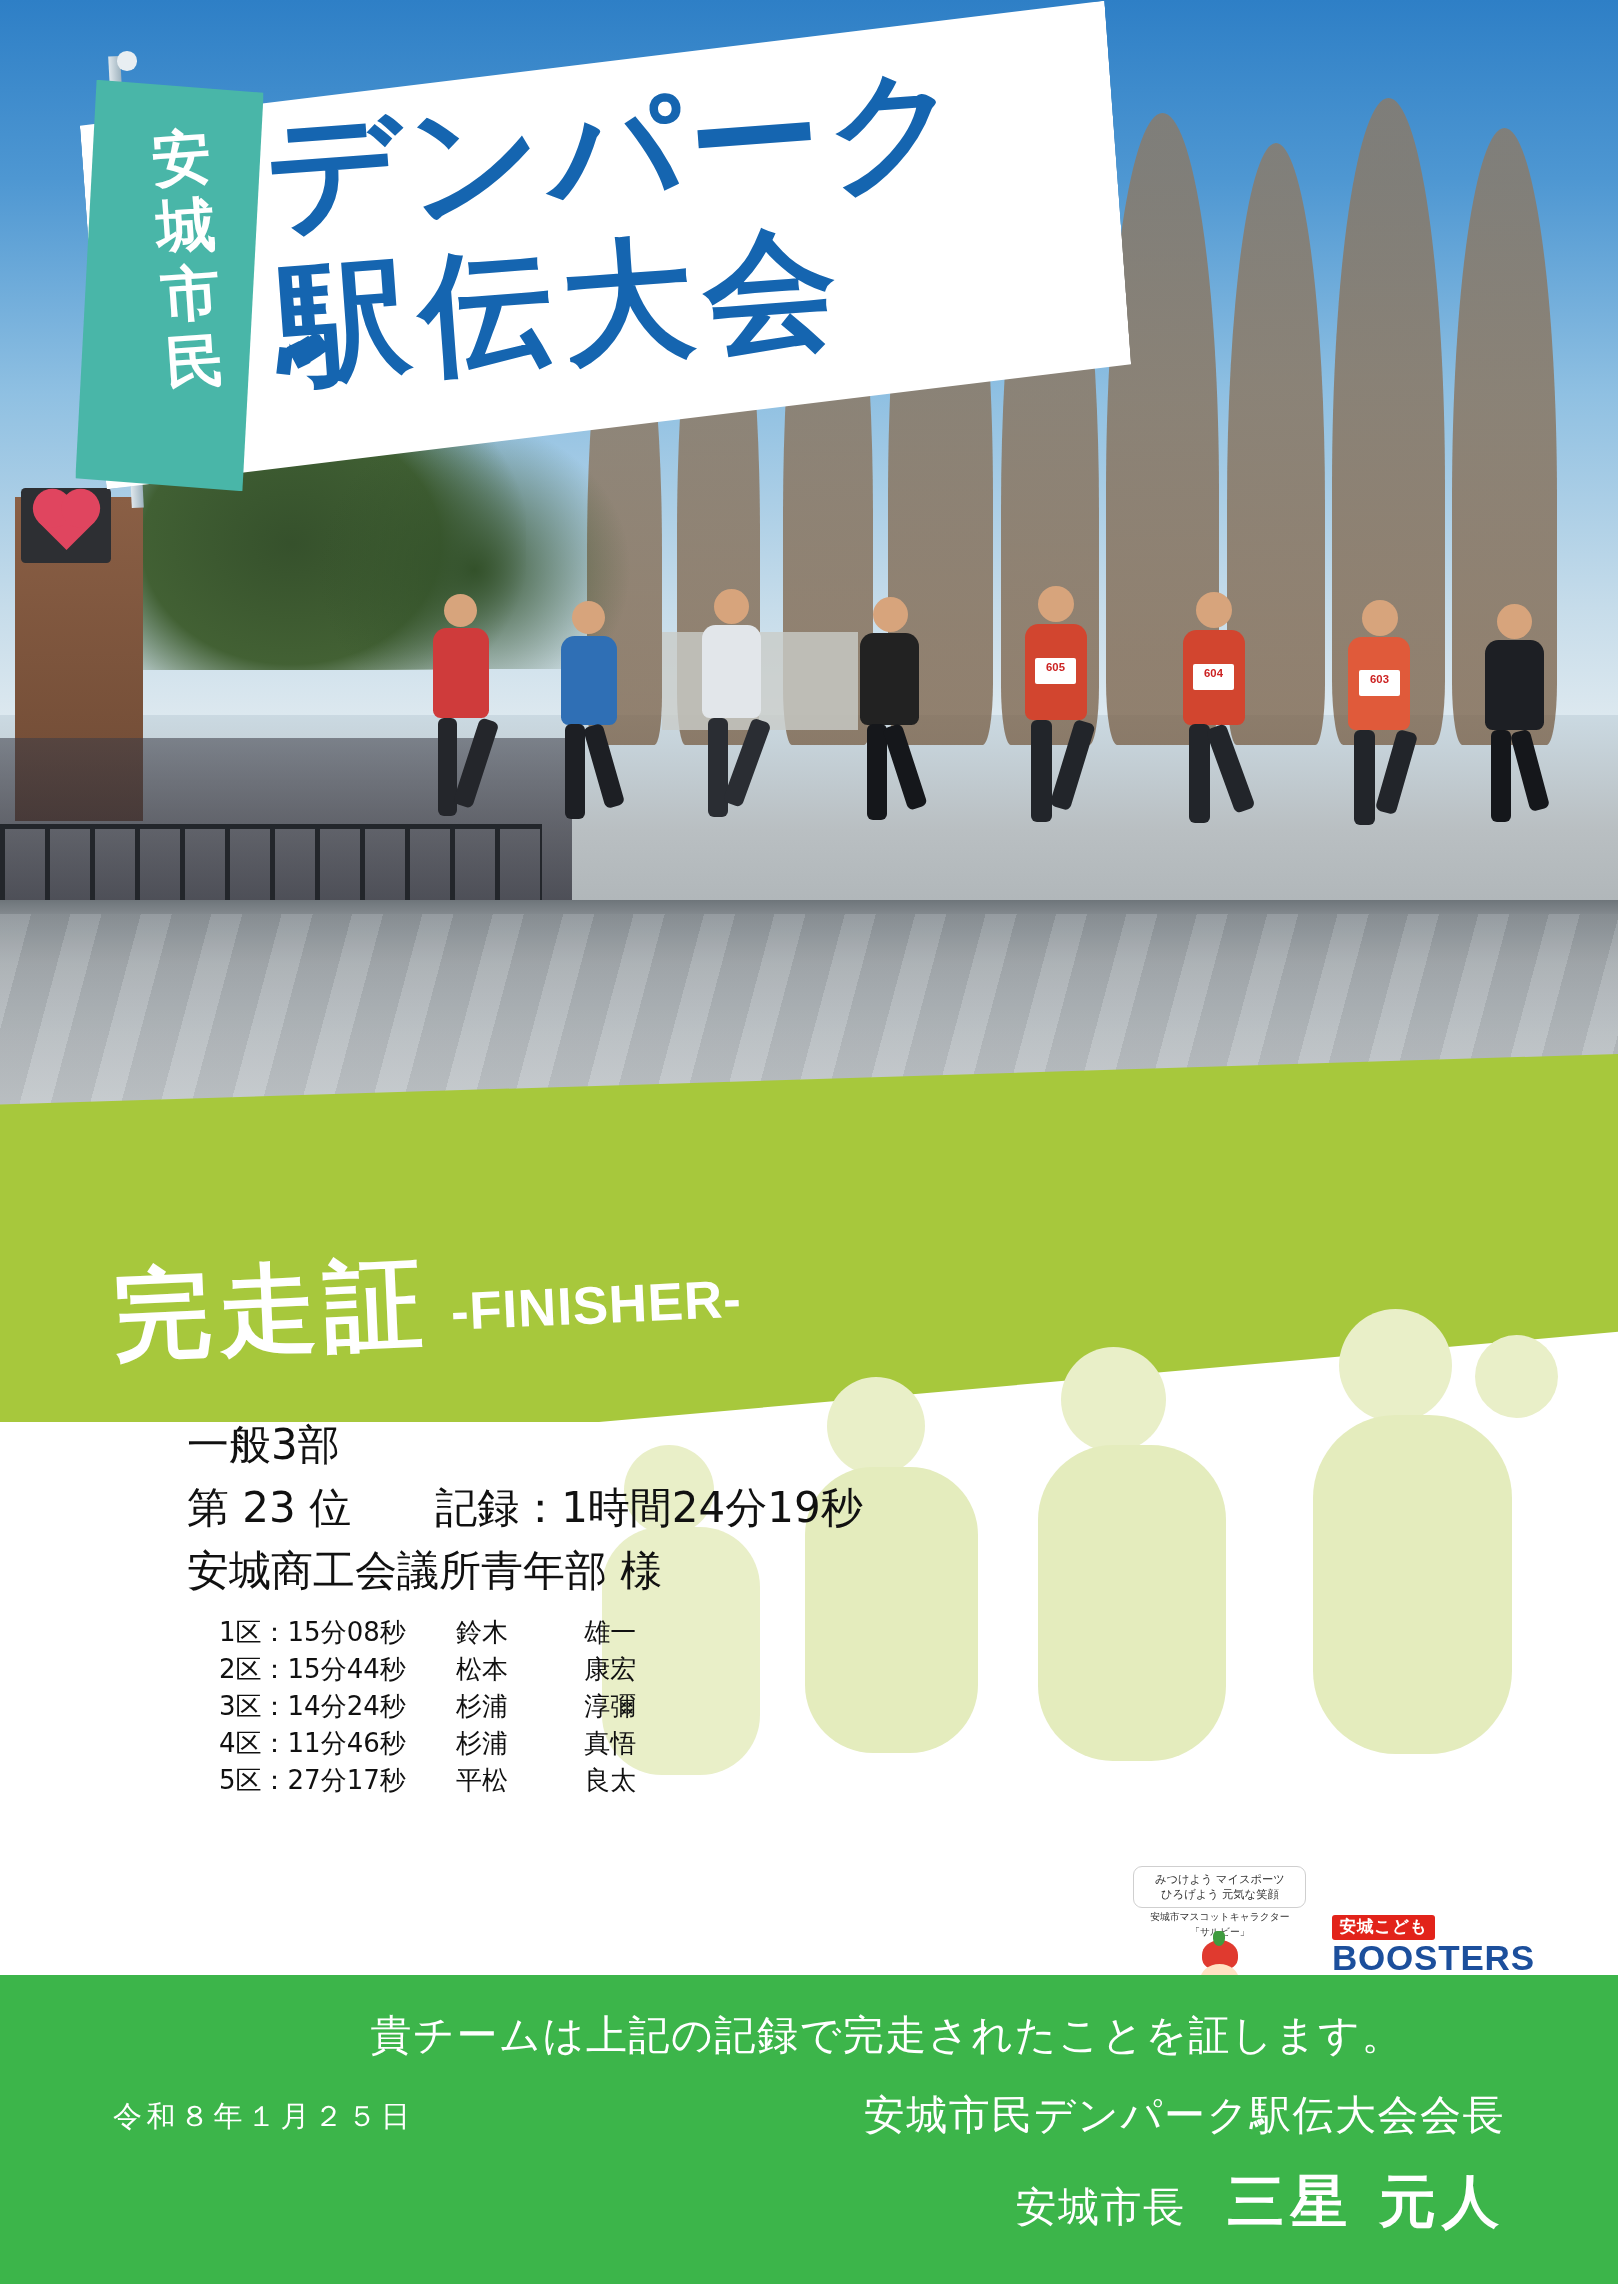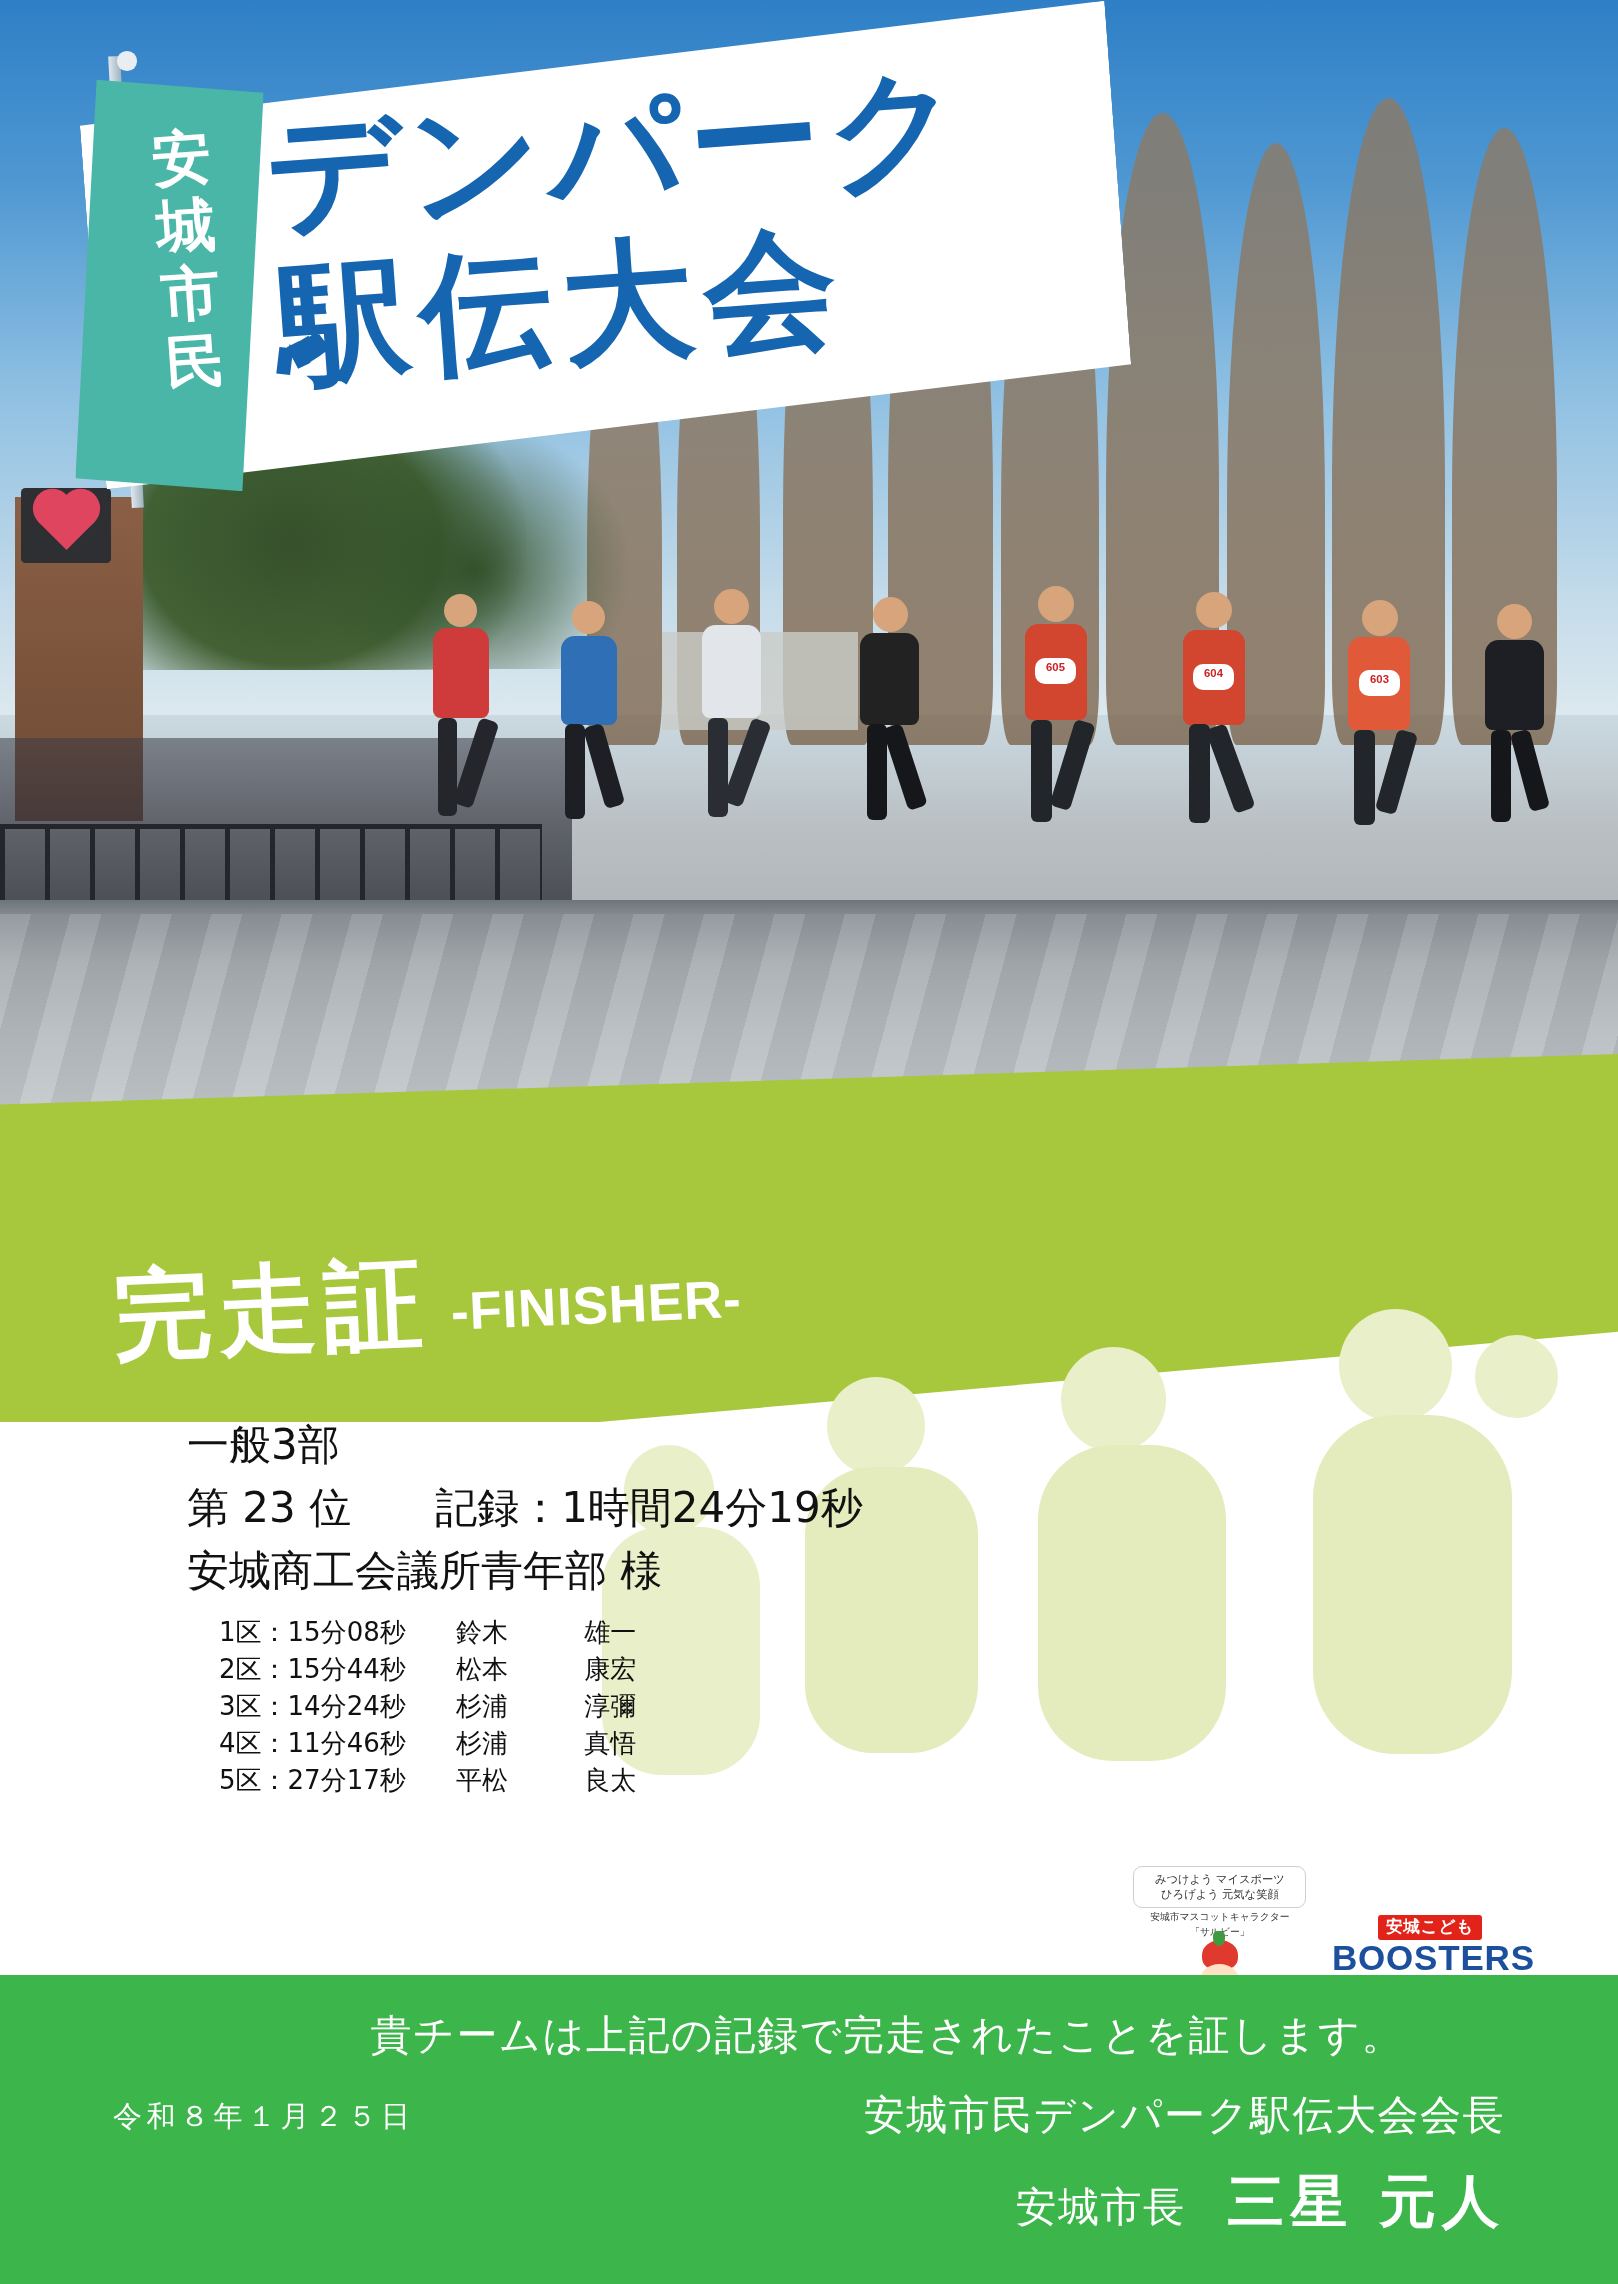--- a/index.html
+++ b/index.html
@@ -111,21 +111,21 @@
   .head { border-radius: 50%; background:#d7a47c; }
   .leg, .arm { border-radius: 6px; }
   .bibnum {
     position:absolute;
     background:#fff;
     color:#c22;
     font-size: 11.3px;
     font-weight: bold;
     text-align:center;
     line-height: 1.6;
-    border-radius:10px;
+    border-radius:2px;
   }
 
   
   .banner {
     position: absolute;
     left: 45px; top: 15px;
     width: 1076px; height: 467px;
     z-index: 20;
   }
   .banner-white {
@@ -311,21 +311,21 @@
     position:absolute; left: 15px; top: 24px; width: 39px; height: 32px;
     background:#ffe2c3; border-radius: 50%;
   }
   .sv-body {
     position:absolute; left: 18px; top: 50px; width: 33px; height: 22.6px;
     background:#fff; border:1.5px solid #d8d8d8; border-radius: 7.5px 7.5px 10.5px 10.5px;
   }
   .logo-boosters {
     width: 196px;
     background: #ffffff;
-    text-align:center;
+    text-align:left;
     padding: 3px 0 4.5px;
   }
   .bo-top {
     display:inline-block;
     background:#e2231a;
     color:#fff;
     font-size: 16.6px;
     font-weight:bold;
     padding: 1.5px 7.5px;
     border-radius: 3px;

